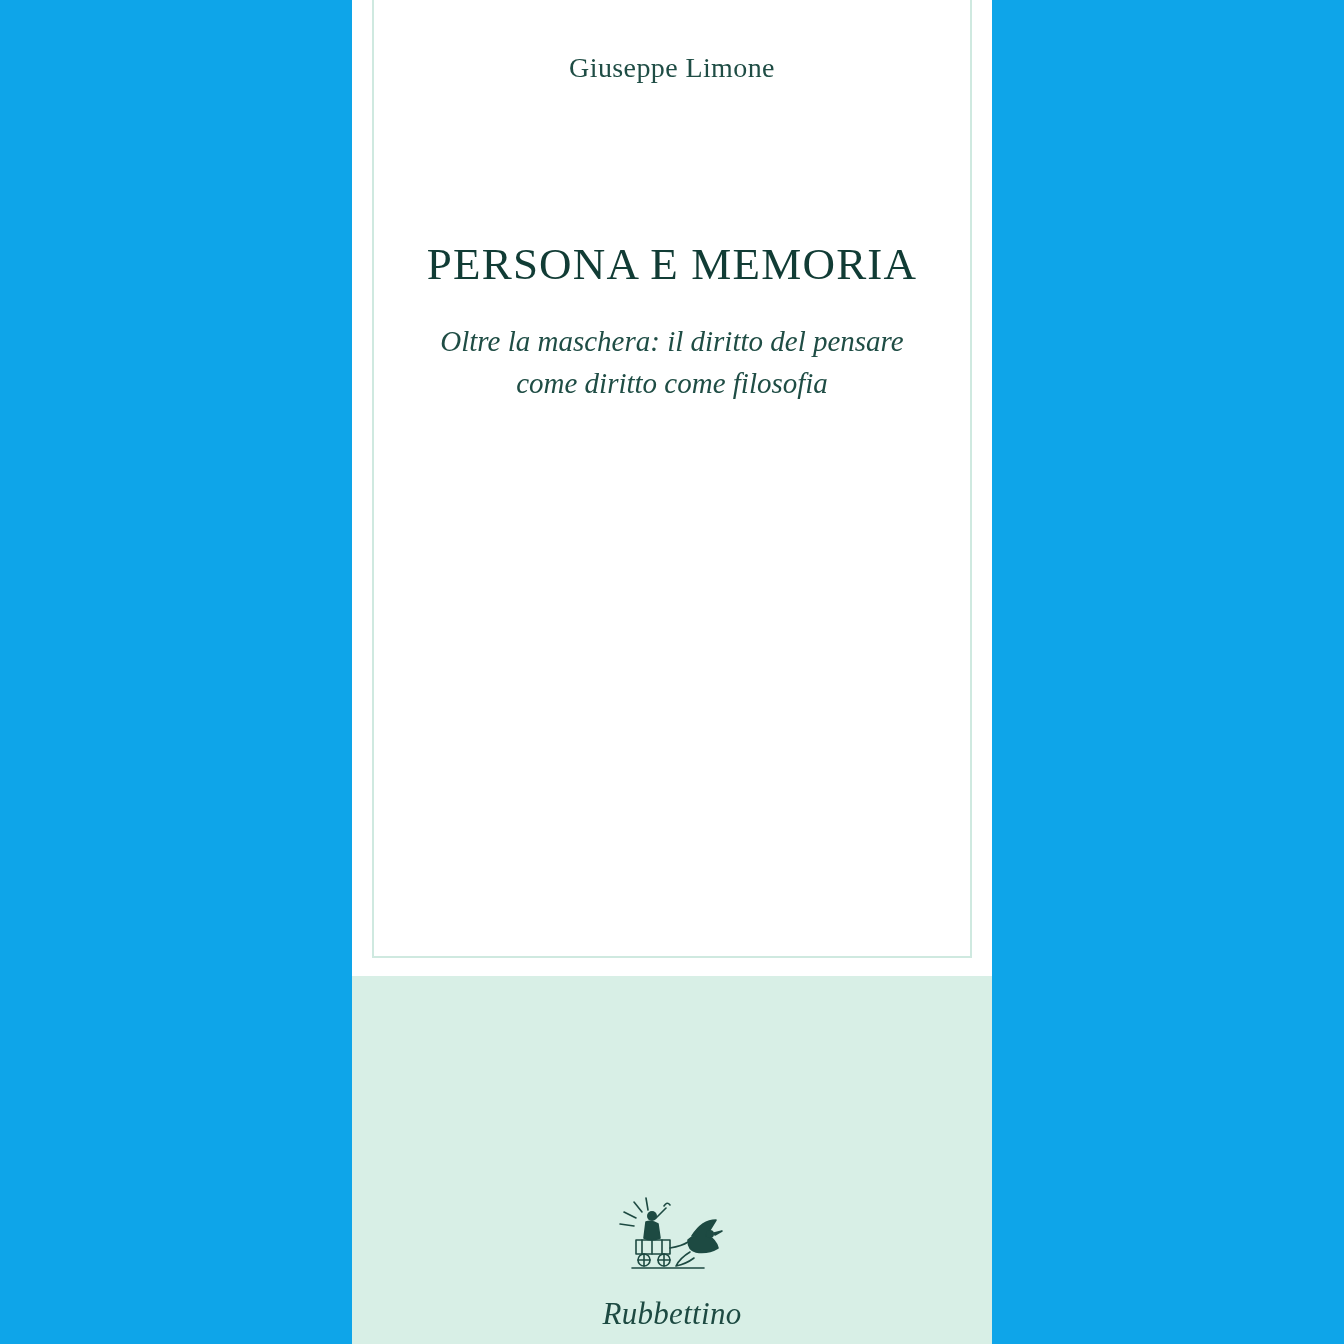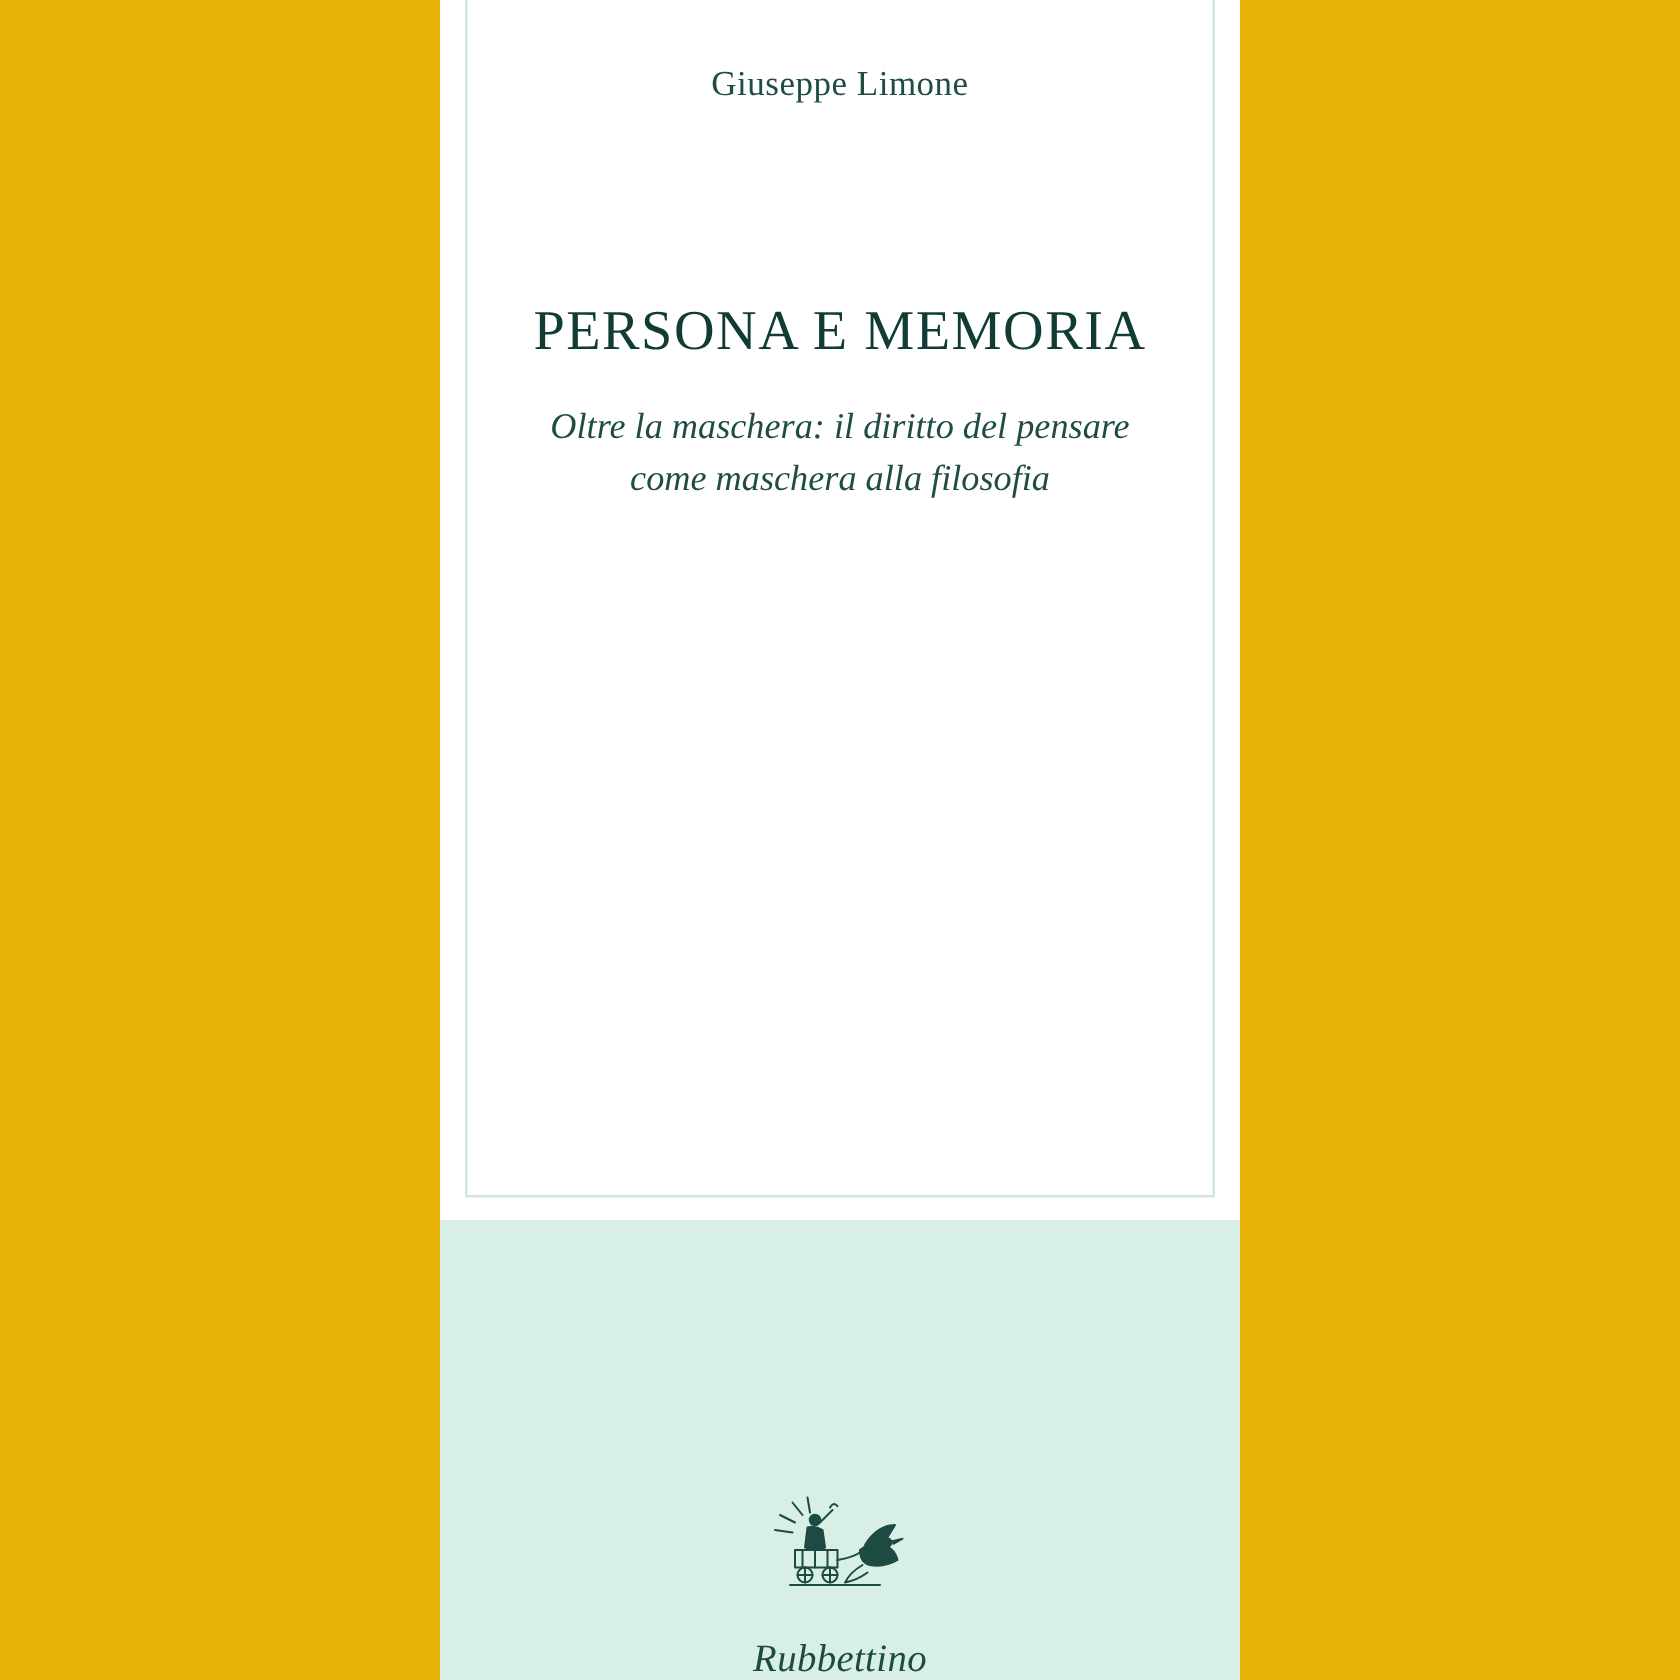--- a/index.html
+++ b/index.html
@@ -12,21 +12,21 @@
     height: 1344px;
     font-family: "Liberation Serif", serif;
     overflow: hidden;
   }
 
   
   .page {
     position: relative;
     width: 1344px;
     height: 1344px;
-    background: #eab308;
+    background: #0ea5e9;
   }
 
   
   .cover {
     position: absolute;
     left: 352px;
     top: 0px;
     width: 640px;
     height: 1344px;
     background: #ffffff;
@@ -114,21 +114,21 @@
     text-align: center;
   }
   .publisher-mark {
     display: block;
     margin: 0 auto;
     width: 120px;
     height: 92px;
   }
   .publisher-name {
     display: block;
-    margin-top: 21px;
+    margin-top: 8px;
     font-size: 31px;
     font-style: italic;
     color: #1d4a42;
     font-family: "Liberation Serif", serif;
     letter-spacing: 0.3px;
   }
 </style>
 </head>
 <body>
 
@@ -141,21 +141,21 @@
     </div>
 
     <div class="cover-bottom"></div>
 
     <div class="author">Giuseppe Limone</div>
 
     <h1 class="title">PERSONA E MEMORIA</h1>
 
     <div class="subtitle">
       <span class="line">Oltre la maschera: il diritto del pensare</span>
-      <span class="line">come maschera alla filosofia</span>
+      <span class="line">come diritto come filosofia</span>
     </div>
 
     <div class="publisher">
       <svg class="publisher-mark" viewBox="0 0 120 92" aria-hidden="true">
         <g fill="none" stroke="#1d4a42" stroke-width="1.6" stroke-linecap="round" stroke-linejoin="round">
 
           <line x1="22" y1="6" x2="30" y2="16"></line>
           <line x1="12" y1="16" x2="24" y2="22"></line>
           <line x1="34" y1="2" x2="36" y2="14"></line>
           <line x1="8" y1="28" x2="22" y2="30"></line>

